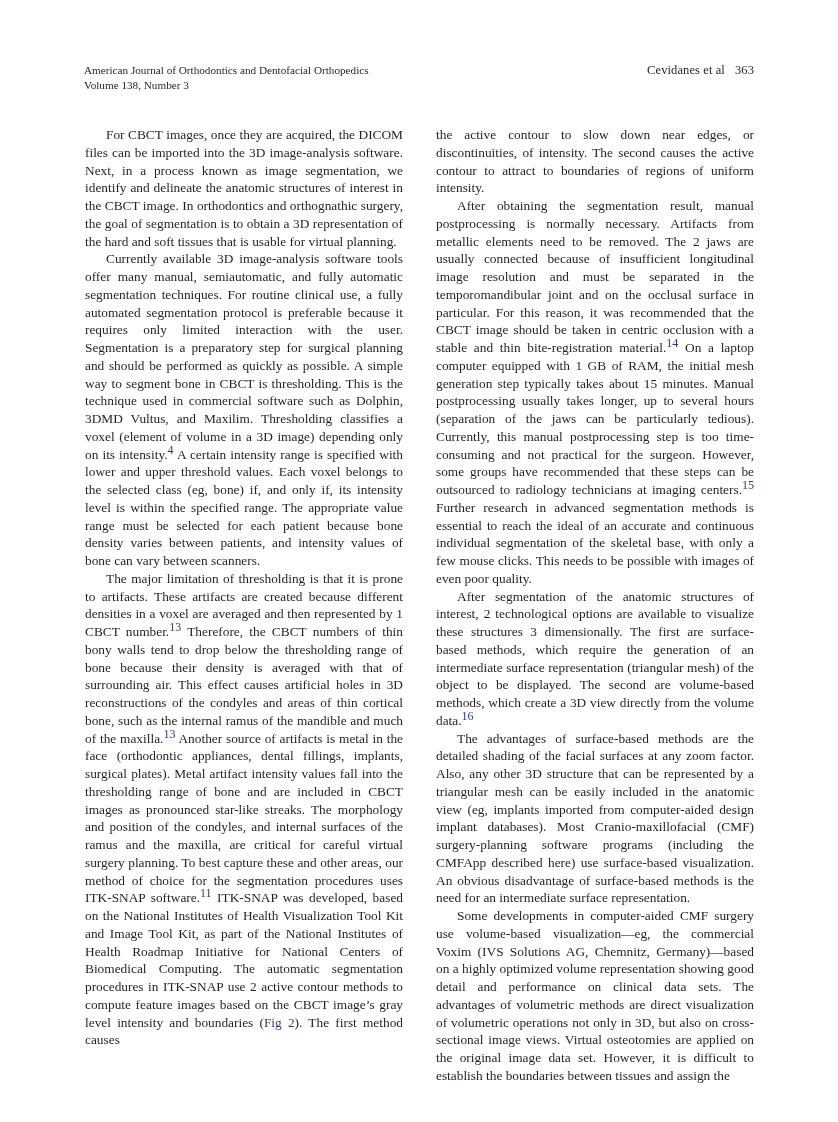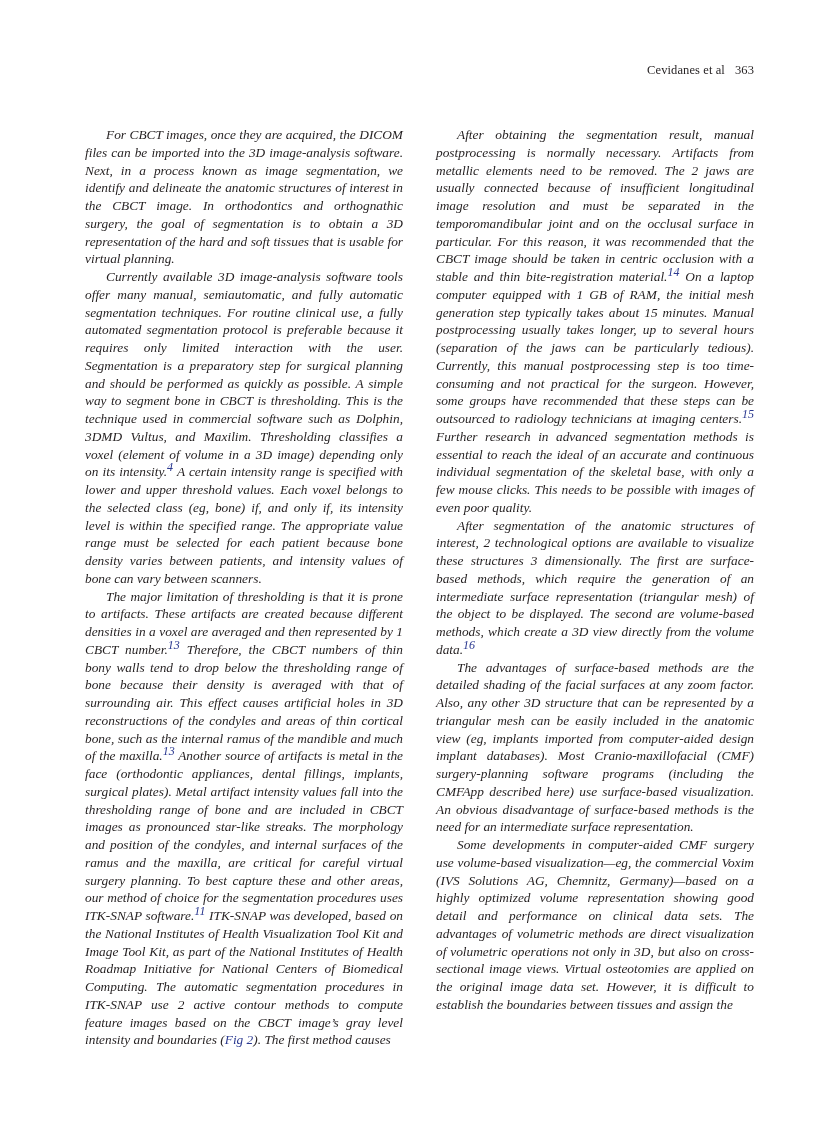--- a/index.html
+++ b/index.html
@@ -6,38 +6,43 @@
   body { width: 838px; height: 1122px; position: relative; overflow: hidden;
          font-family: "Liberation Serif", "DejaVu Serif", serif; color: #231f20; }
   .header { position: absolute; top: 63px; left: 84px; width: 670px; font-size: 11.2px; line-height: 15px; }
   .header .left { float: left; }
   .header .right { float: right; font-size: 12.5px; letter-spacing: 0.1px; text-align: right; }
   .header .right .page { margin-left: 10px; }
   .col { position: absolute; top: 126px; width: 318px; font-size: 13.35px; line-height: 17.75px;
          text-align: justify; hyphens: manual; }
   .col.left { left: 85px; }
   .col.right { left: 436px; }
-  .col p { margin: 0; text-indent: 21px; font-style: italic; }
+  .col p { margin: 0; text-indent: 21px; }
   .col p.cont { text-indent: 0; }
   sup { font-size: 12px; line-height: 0; vertical-align: 5px; color: #2b3990; }
   .link { color: #2b3990; margin-top: 37px; }
 </style>
 </head>
 <body>
 
 <div class="header">
+  <div class="left">
+    <div>American Journal of Orthodontics and Dentofacial Orthopedics</div>
+    <div>Volume 138, Number 3</div>
+  </div>
   <div class="right">
     <span>Cevidanes et al</span><span class="page">363</span>
   </div>
 </div>
 
 <div class="col left">
   <p>For CBCT images, once they are acquired, the DICOM files can be imported into the 3D image-analysis software. Next, in a process known as image segmentation, we identify and delineate the anatomic structures of interest in the CBCT image. In orthodontics and orthognathic surgery, the goal of segmentation is to obtain a 3D representation of the hard and soft tissues that is usable for virtual planning.</p>
   <p><span>Currently available 3D image-analysis software tools offer many manual, semiautomatic, and fully automatic segmentation techniques. For routine clinical use, a fully automated segmentation protocol is preferable because it requires only limited interaction with the user. Segmentation is a preparatory step for surgical planning and should be performed as quickly as possible. A simple way to segment bone in CBCT is thresholding. This is the technique used in commercial software such as Dolphin, 3DMD Vultus, and Maxilim. Thresholding classifies a voxel (element of volume in a 3D image) depending only on its intensity.</span><sup>4</sup><span> A certain intensity range is specified with lower and upper threshold values. Each voxel belongs to the selected class (eg, bone) if, and only if, its intensity level is within the specified range. The appropriate value range must be selected for each patient because bone density varies between patients, and intensity values of bone can vary between scanners.</span></p>
   <p><span>The major limitation of thresholding is that it is prone to artifacts. These artifacts are created because different densities in a voxel are averaged and then represented by 1 CBCT number.</span><sup>13</sup><span> Therefore, the CBCT numbers of thin bony walls tend to drop below the thresholding range of bone because their density is averaged with that of surrounding air. This effect causes artificial holes in 3D reconstructions of the condyles and areas of thin cortical bone, such as the internal ramus of the mandible and much of the maxilla.</span><sup>13</sup><span> Another source of artifacts is metal in the face (orthodontic appliances, dental fillings, implants, surgical plates). Metal artifact intensity values fall into the thresholding range of bone and are included in CBCT images as pronounced star-like streaks. The morphology and position of the condyles, and internal surfaces of the ramus and the maxilla, are critical for careful virtual surgery planning. To best capture these and other areas, our method of choice for the segmentation procedures uses ITK-SNAP software.</span><sup>11</sup><span> ITK-SNAP was developed, based on the National Institutes of Health Visualization Tool Kit and Image Tool Kit, as part of the National Institutes of Health Roadmap Initiative for National Centers of Biomedical Computing. The automatic segmentation procedures in ITK-SNAP use 2 active contour methods to compute feature images based on the CBCT image’s gray level intensity and boundaries (</span><span class="link">Fig 2</span><span>). The first method causes</span></p>
 </div>
 
 <div class="col right">
+  <p class="cont">the active contour to slow down near edges, or discontinuities, of intensity. The second causes the active contour to attract to boundaries of regions of uniform intensity.</p>
   <p><span>After obtaining the segmentation result, manual postprocessing is normally necessary. Artifacts from metallic elements need to be removed. The 2 jaws are usually connected because of insufficient longitudinal image resolution and must be separated in the temporomandibular joint and on the occlusal surface in particular. For this reason, it was recommended that the CBCT image should be taken in centric occlusion with a stable and thin bite-registration material.</span><sup>14</sup><span> On a laptop computer equipped with 1 GB of RAM, the initial mesh generation step typically takes about 15 minutes. Manual postprocessing usually takes longer, up to several hours (separation of the jaws can be particularly tedious). Currently, this manual postprocessing step is too time-consuming and not practical for the surgeon. However, some groups have recommended that these steps can be outsourced to radiology technicians at imaging centers.</span><sup>15</sup><span> Further research in advanced segmentation methods is essential to reach the ideal of an accurate and continuous individual segmentation of the skeletal base, with only a few mouse clicks. This needs to be possible with images of even poor quality.</span></p>
   <p><span>After segmentation of the anatomic structures of interest, 2 technological options are available to visualize these structures 3 dimensionally. The first are surface-based methods, which require the generation of an intermediate surface representation (triangular mesh) of the object to be displayed. The second are volume-based methods, which create a 3D view directly from the volume data.</span><sup>16</sup></p>
   <p>The advantages of surface-based methods are the detailed shading of the facial surfaces at any zoom factor. Also, any other 3D structure that can be represented by a triangular mesh can be easily included in the anatomic view (eg, implants imported from computer-aided design implant databases). Most Cranio-maxillofacial (CMF) surgery-planning software programs (including the CMFApp described here) use surface-based visualization. An obvious disadvantage of surface-based methods is the need for an intermediate surface representation.</p>
   <p>Some developments in computer-aided CMF surgery use volume-based visualization—eg, the commercial Voxim (IVS Solutions AG, Chemnitz, Germany)—based on a highly optimized volume representation showing good detail and performance on clinical data sets. The advantages of volumetric methods are direct visualization of volumetric operations not only in 3D, but also on cross-sectional image views. Virtual osteotomies are applied on the original image data set. However, it is difficult to establish the boundaries between tissues and assign the</p>
 </div>
 
 </body></html>

